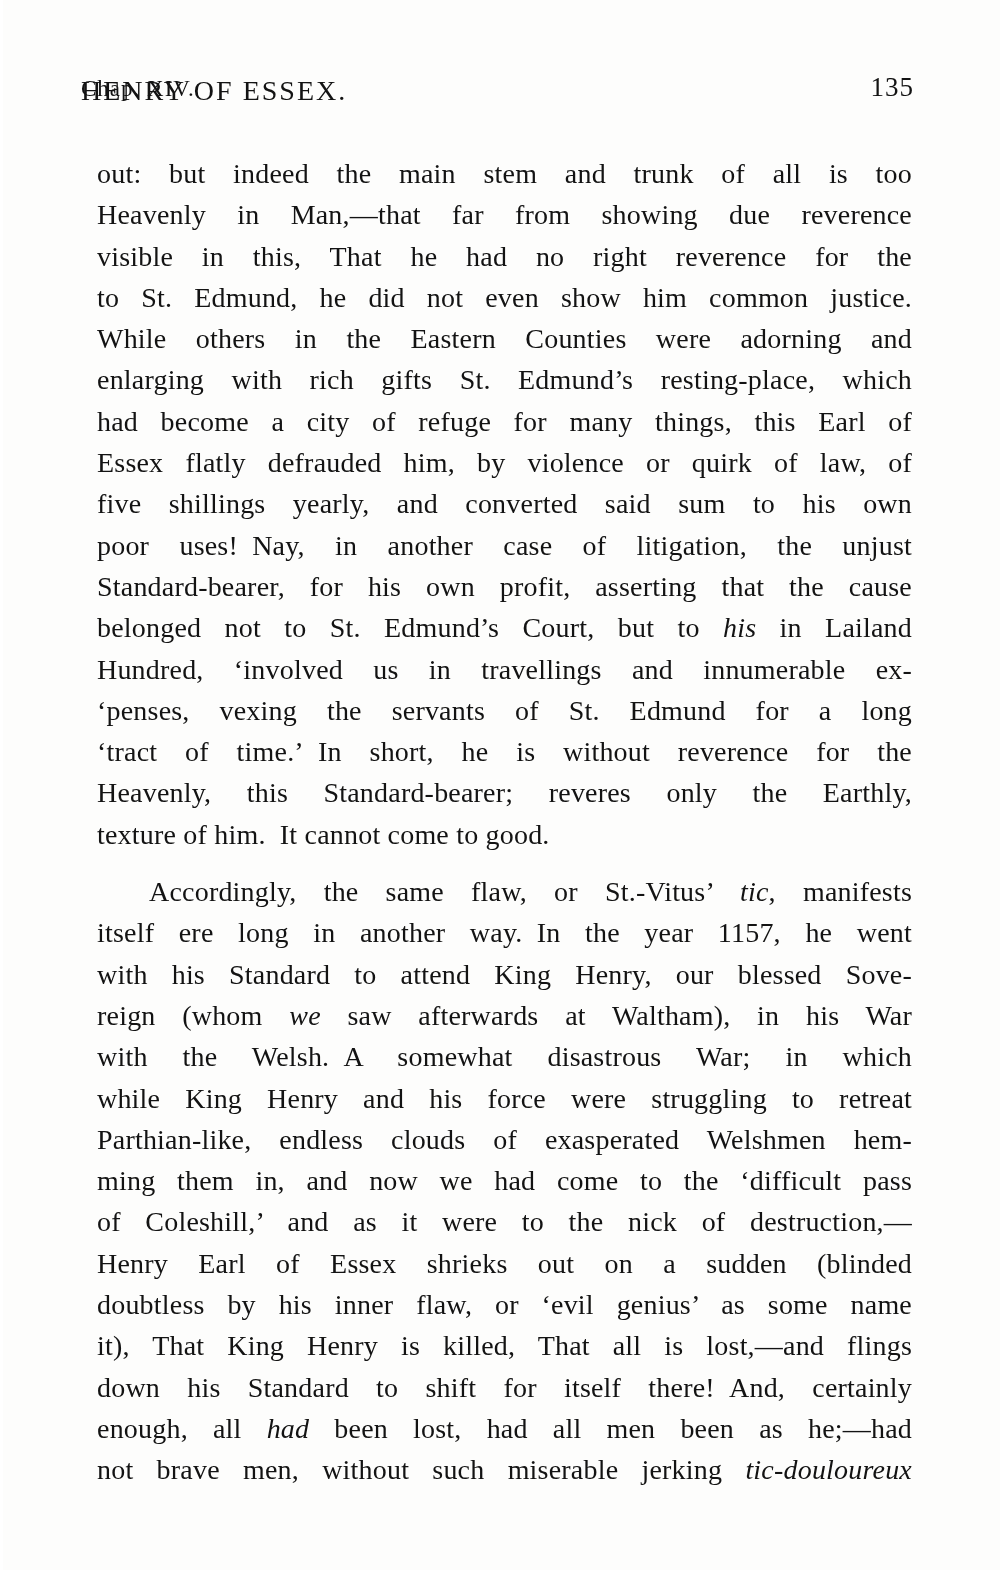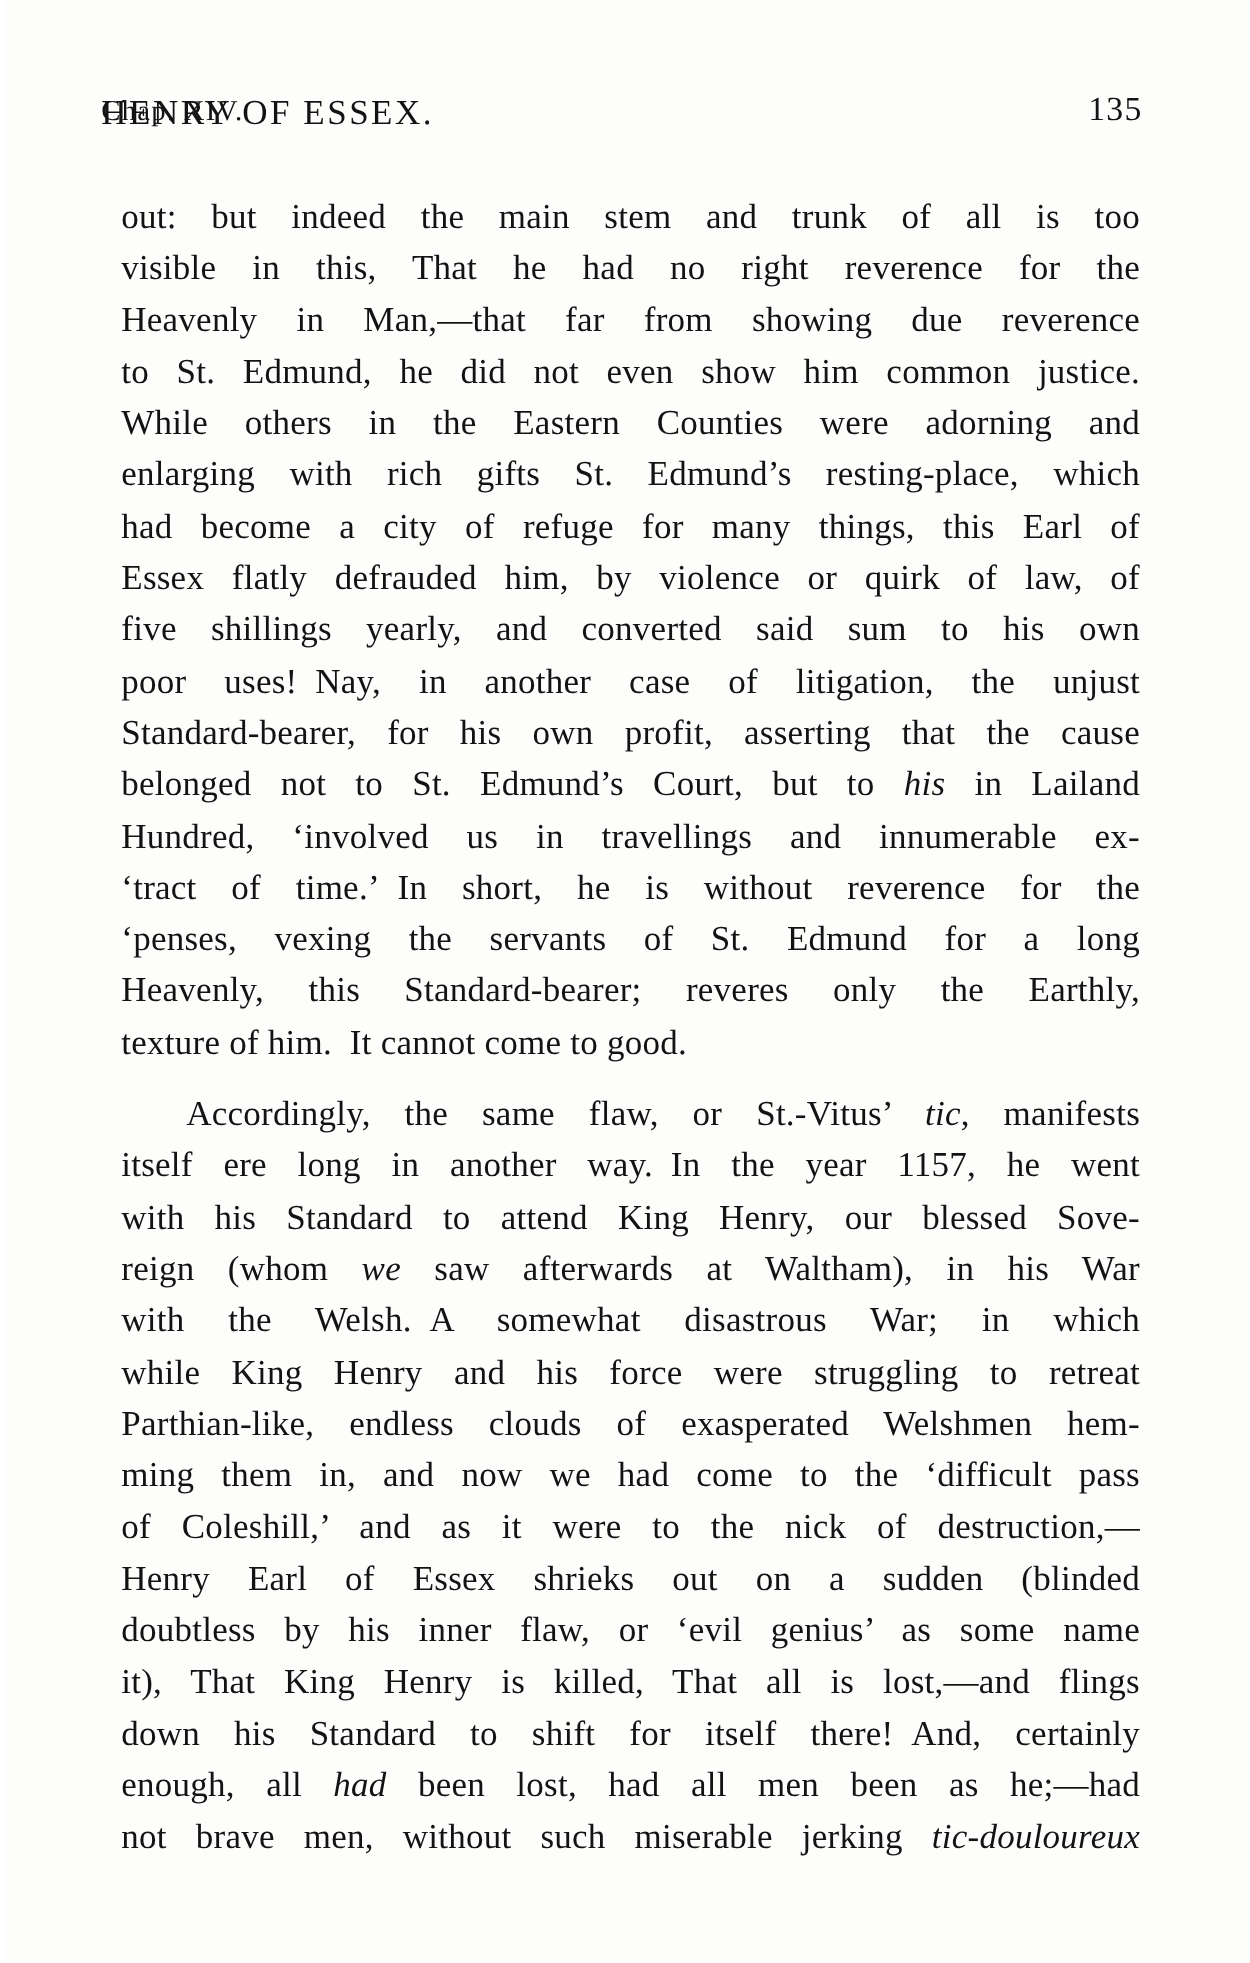--- a/index.html
+++ b/index.html
@@ -82,34 +82,34 @@
 
 <div class="page" style="background: rgb(253, 253, 252); color: rgb(19, 19, 19);">
   <div class="page-header">
     <span class="chapter-label">Chap. XIV.</span>
     <span class="running-title">HENRY OF ESSEX.</span>
     <span class="page-number">135</span>
   </div>
   <div class="page-body">
       <div class="paragraph">
         <div class="line"><span>out: but indeed the main stem and trunk of all is too</span></div>
+        <div class="line"><span>Heavenly in Man,—that far from showing due reverence</span></div>
         <div class="line"><span>visible in this, That he had no right reverence for the</span></div>
-        <div class="line"><span>Heavenly in Man,—that far from showing due reverence</span></div>
         <div class="line"><span>to St. Edmund, he did not even show him common justice.</span></div>
         <div class="line"><span>While others in the Eastern Counties were adorning and</span></div>
         <div class="line"><span>enlarging with rich gifts St. Edmund’s resting-place, which</span></div>
         <div class="line"><span>had become a city of refuge for many things, this Earl of</span></div>
         <div class="line"><span>Essex flatly defrauded him, by violence or quirk of law, of</span></div>
         <div class="line"><span>five shillings yearly, and converted said sum to his own</span></div>
         <div class="line"><span>poor uses! Nay, in another case of litigation, the unjust</span></div>
         <div class="line"><span>Standard-bearer, for his own profit, asserting that the cause</span></div>
         <div class="line"><span>belonged not to St. Edmund’s Court, but to </span><i>his</i><span> in Lailand</span></div>
         <div class="line"><span>Hundred, ‘involved us in travellings and innumerable ex-</span></div>
+        <div class="line"><span>‘penses, vexing the servants of St. Edmund for a long</span></div>
         <div class="line"><span>‘tract of time.’ In short, he is without reverence for the</span></div>
-        <div class="line"><span>‘penses, vexing the servants of St. Edmund for a long</span></div>
         <div class="line"><span>Heavenly, this Standard-bearer; reveres only the Earthly,</span></div>
         <div class="line no-just"><span>texture of him. It cannot come to good.</span></div>
       </div>
       <div class="paragraph">
         <div class="line indent"><span>Accordingly, the same flaw, or St.-Vitus’ </span><i>tic</i><span>, manifests</span></div>
         <div class="line"><span>itself ere long in another way. In the year 1157, he went</span></div>
         <div class="line"><span>with his Standard to attend King Henry, our blessed Sove-</span></div>
         <div class="line"><span>reign (whom </span><i>we</i><span> saw afterwards at Waltham), in his War</span></div>
         <div class="line"><span>with the Welsh. A somewhat disastrous War; in which</span></div>
         <div class="line"><span>while King Henry and his force were struggling to retreat</span></div>

